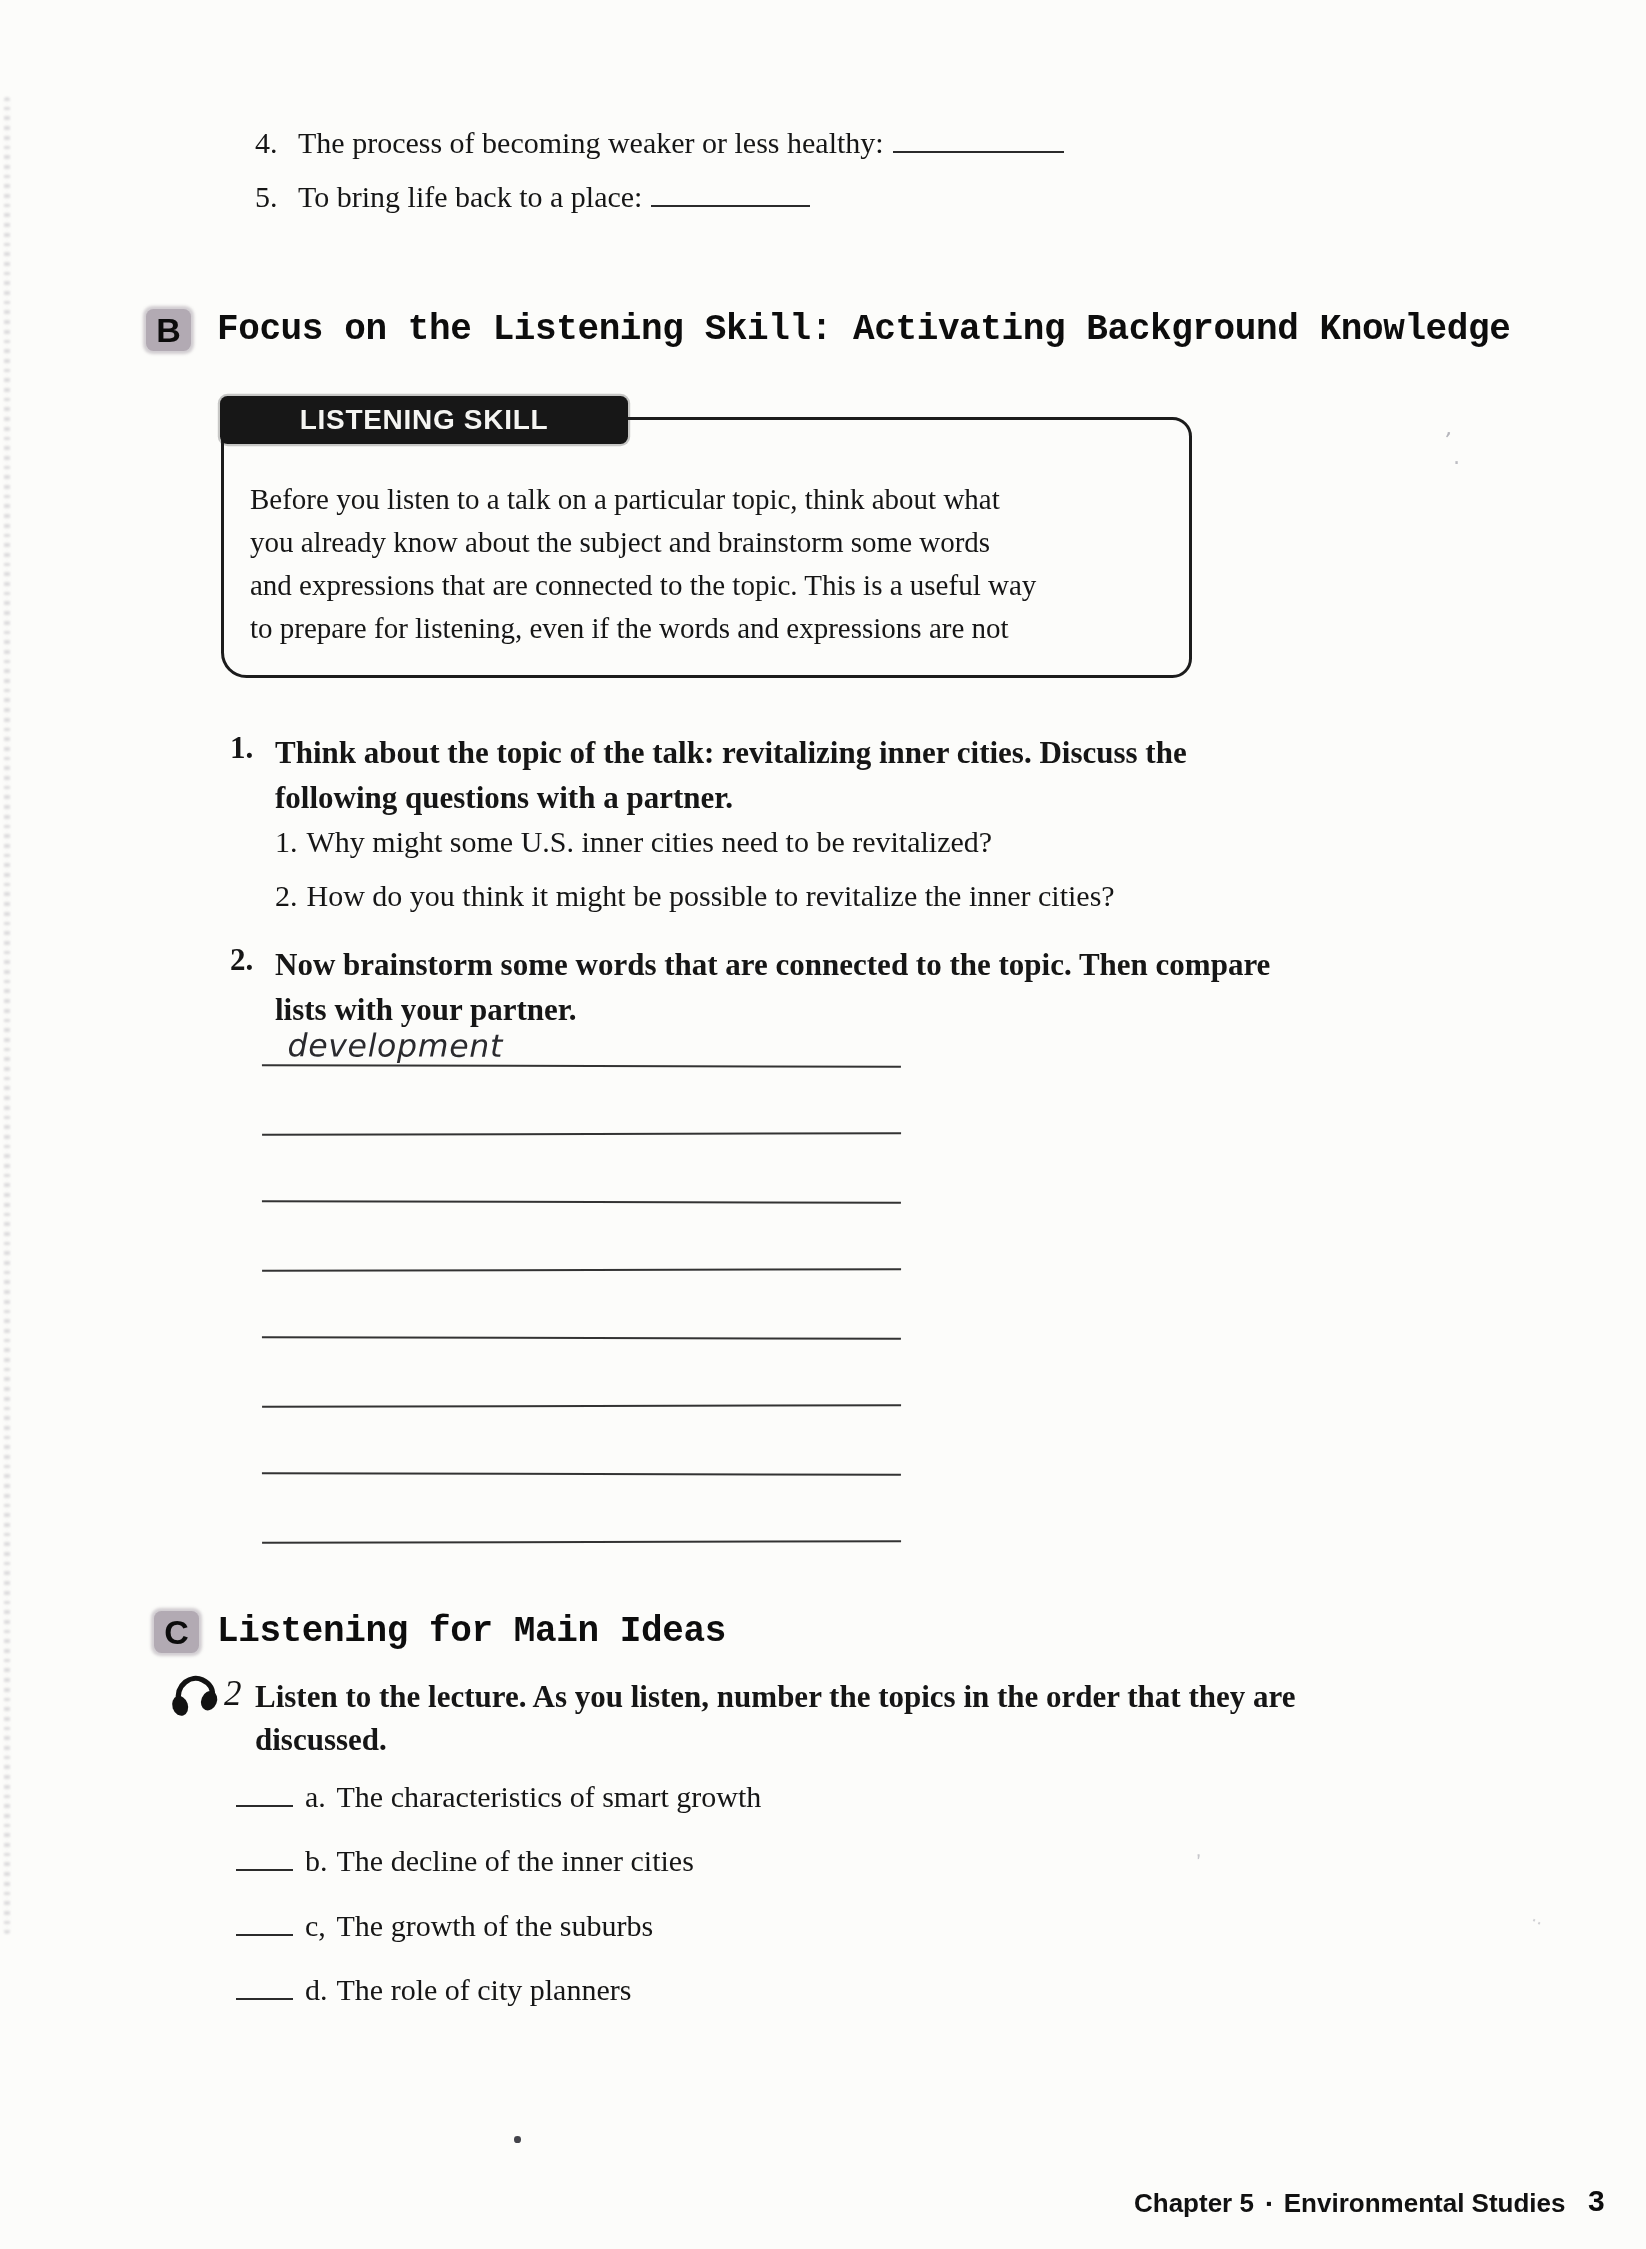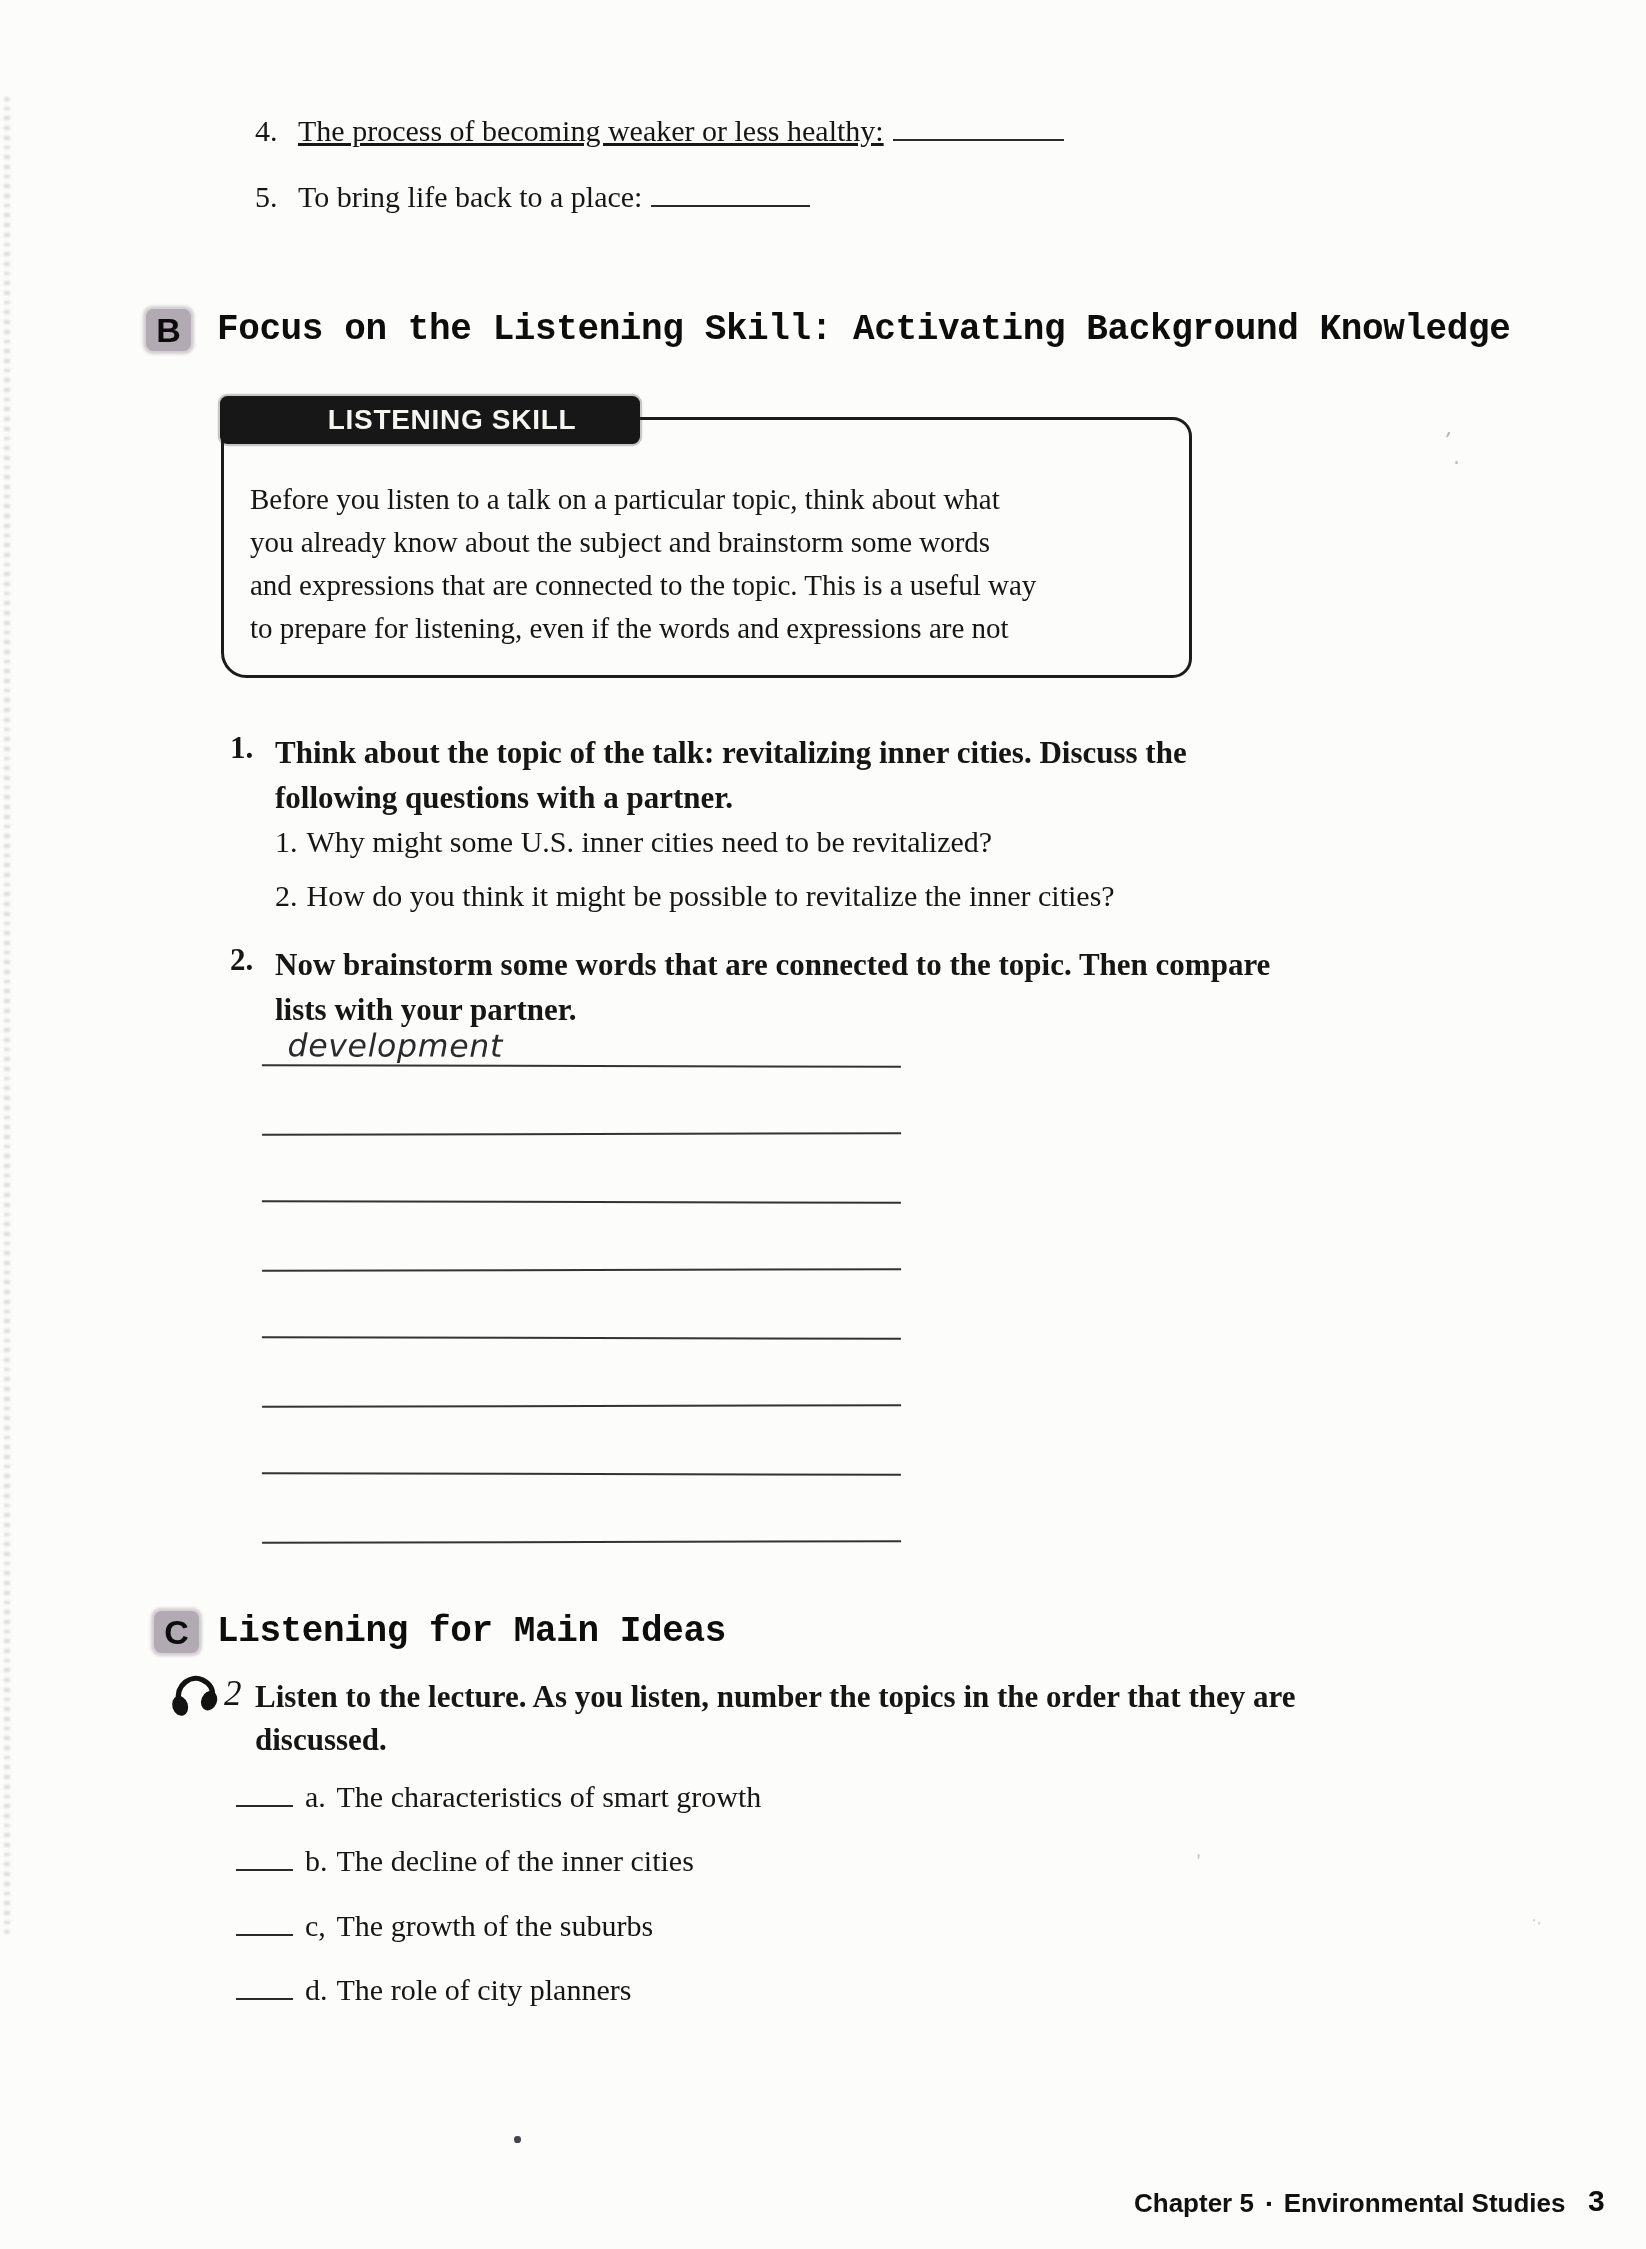--- a/index.html
+++ b/index.html
@@ -15,21 +15,21 @@
     filter:blur(0.9px);opacity:.55;border-radius:3px;
   }
   .pencil-mark{position:absolute;color:#7d7d8a;font-family:"DejaVu Sans",sans-serif;}
   .speck{position:absolute;background:#23232b;border-radius:50%;}
   .line{white-space:nowrap;}
   .num{display:inline-block;}
   .blank{display:inline-block;border-bottom:2.2px solid #2b2b2b;height:27px;vertical-align:baseline;}
   
   .vocab-item{position:absolute;left:255px;font-size:30px;line-height:36px;white-space:nowrap;}
   .vocab-item .num{width:43px;}
-  .v4{top:112px;text-decoration:underline;} .v5{top:178px;}
+  .v4{top:124px;} .v5{top:178px;}
   .w230{width:171px;margin-left:9px;} .w215{width:159px;margin-left:9px;}
   
   .badge{
     position:absolute;width:45px;height:42px;background:#b2aab3;border-radius:7.5px;
     box-shadow:0 0 3px 2.2px rgba(158,148,160,.45);
     display:flex;align-items:center;justify-content:center;
     font-family:"Liberation Sans","DejaVu Sans",sans-serif;font-weight:700;font-size:34px;color:#0c0c0c;
   }
   .b-badge{left:146px;top:309px;}
   .c-badge{left:154px;top:1611px;}
@@ -39,25 +39,25 @@
   }
   .b-title{left:217px;top:309px;}
   .c-title{left:217px;top:1611px;}
   
   .skill-box{
     position:absolute;left:221px;top:417px;width:971px;height:261px;
     border:3px solid #1c1c1c;border-radius:10.5px 19.5px 19.5px 25.5px;background:#fcfcfa;
     box-sizing:border-box;
   }
   .skill-tab{
-    position:absolute;left:220px;top:396px;width:376px;height:48px;
+    position:absolute;left:220px;top:396px;width:408px;height:48px;
     background:#171717;border-radius:7.5px;box-shadow:0 0 0 2.2px rgba(40,40,40,.25);
     display:flex;align-items:center;justify-content:center;
     font-family:"Liberation Sans","DejaVu Sans",sans-serif;font-weight:700;
-    font-size:28px;color:#f5f5f2;letter-spacing:0.7px;white-space:nowrap;padding-left:44px;
+    font-size:28px;color:#f5f5f2;letter-spacing:0.7px;white-space:nowrap;
   }
   .skill-lines{position:absolute;left:250px;top:478px;font-size:29px;}
   .skill-lines .line{line-height:43px;}
   
   .ex{position:absolute;display:flex;font-size:31px;font-weight:700;}
   .ex .num{width:45px;flex:none;}
   .ex .lines .line{line-height:45px;}
   .ex1{left:230px;top:730px;}
   .ex2{left:230px;top:942px;}
   .sub{position:absolute;left:275px;display:flex;font-size:30px;}

